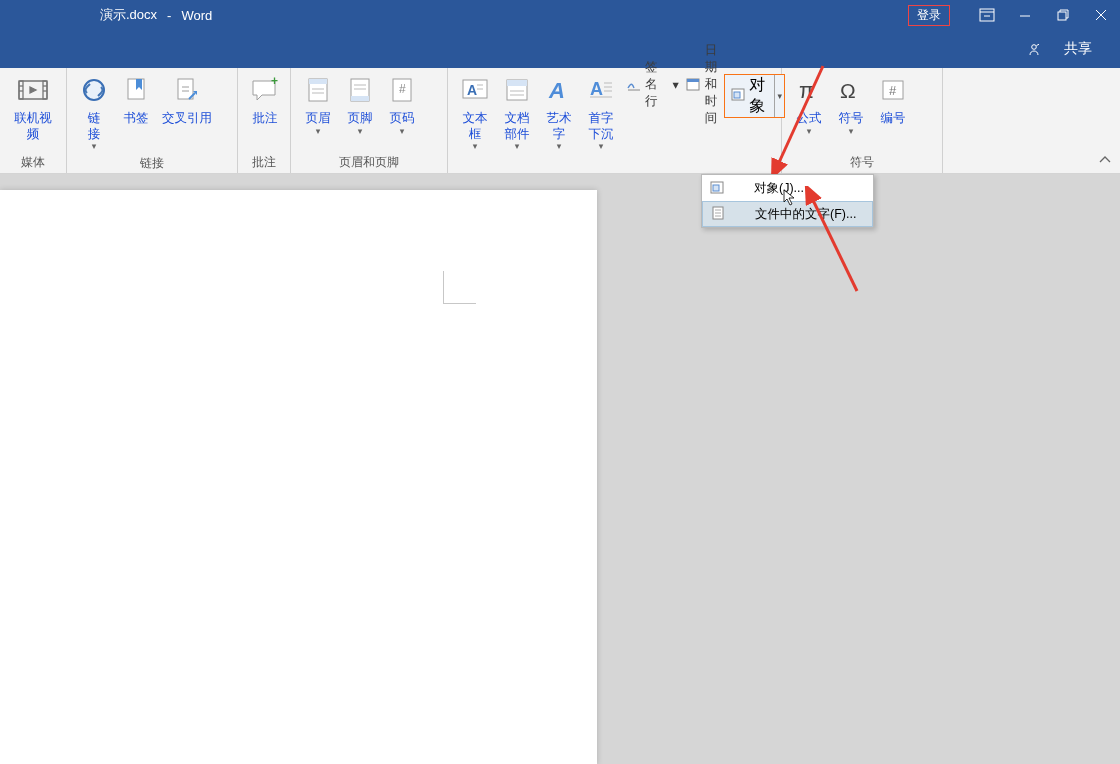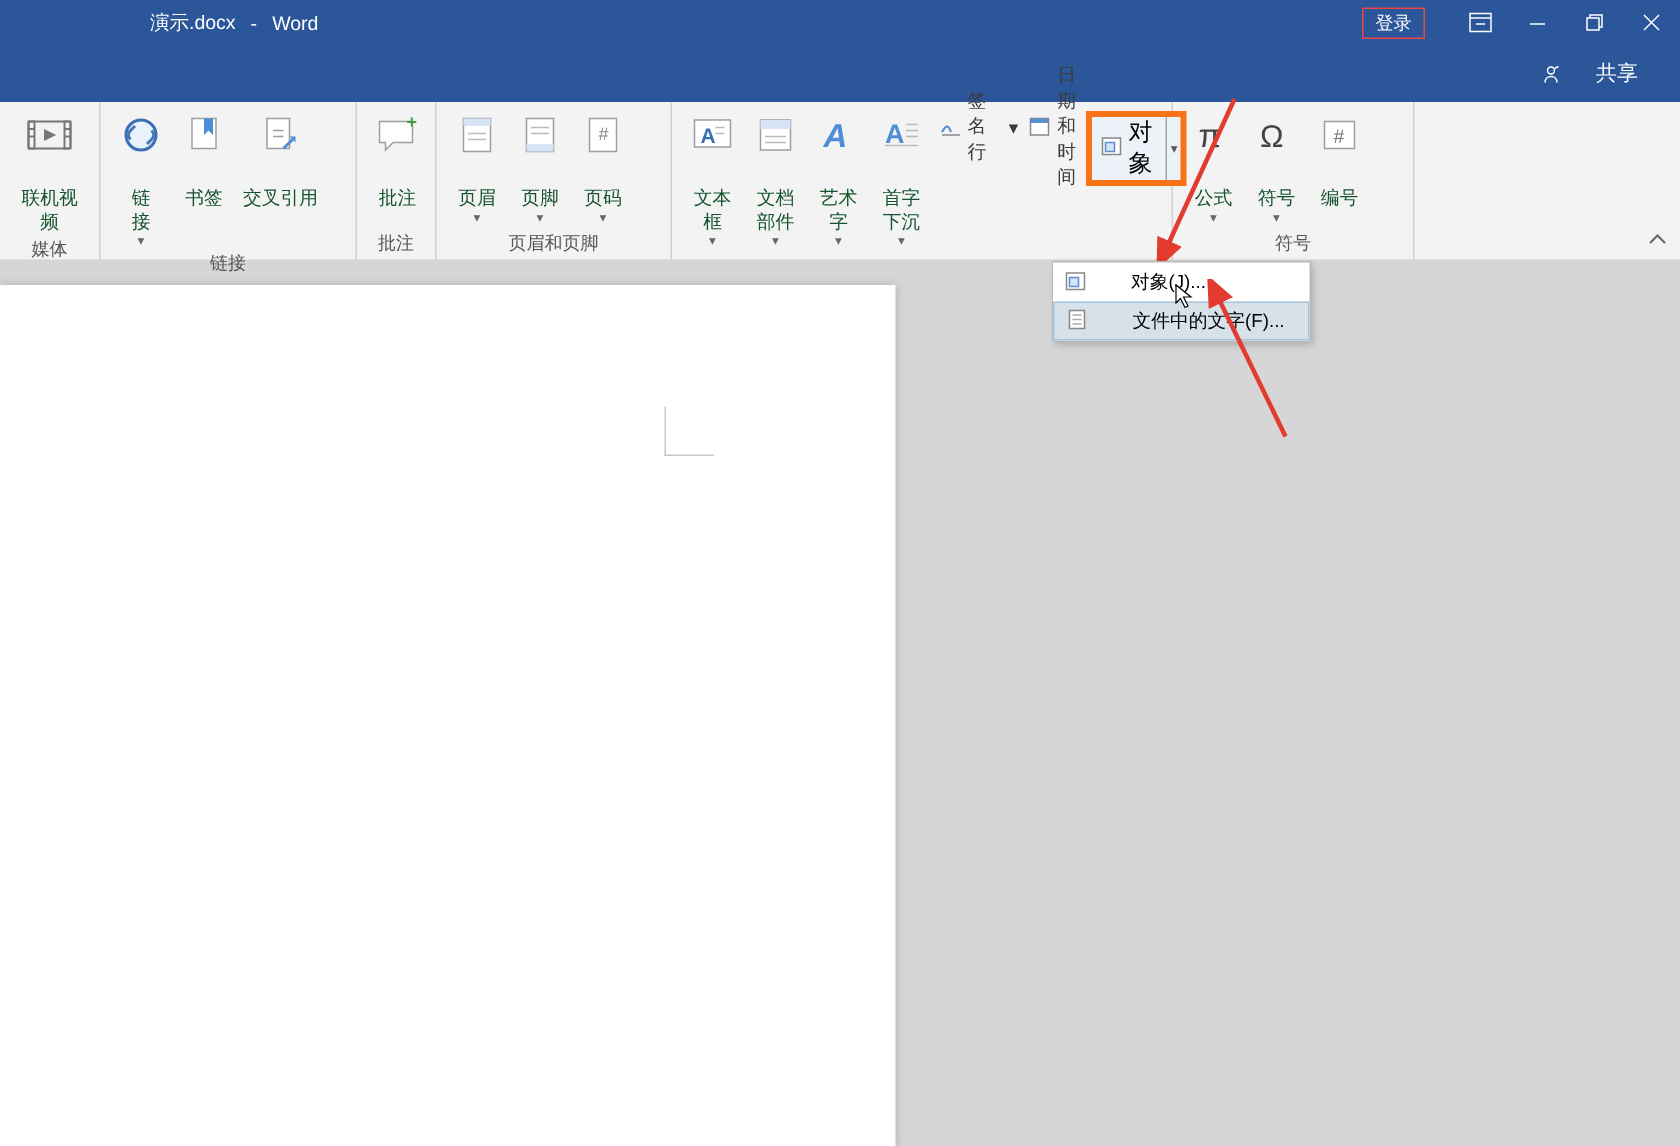--- a/index.html
+++ b/index.html
@@ -11,25 +11,25 @@
   .tbtn svg{stroke:#fff;fill:none;stroke-width:1;}
   .sharebar{height:38px;background:#2b579a;display:flex;align-items:center;justify-content:flex-end;color:#fff;font-size:14px;}
   .sharebar .share{display:flex;align-items:center;gap:22px;margin-right:28px;cursor:pointer;font-family:Liberation Serif, serif;}
 
   .ribbon{height:105px;background:#f3f3f3;border-bottom:1px solid #d4d4d4;display:flex;position:relative;}
   .group{border-right:1px solid #d0d0d0;display:flex;flex-direction:column;}
   .group .top{flex:1;display:flex;align-items:flex-start;padding:4px 6px 0 6px;}
   .group .bot{height:22px;display:flex;align-items:center;justify-content:center;font-size:12px;color:#555;border-top:0;}
   .btn{display:flex;flex-direction:column;align-items:center;justify-content:flex-start;padding:2px 5px;cursor:pointer;}
   .btn .ic{width:32px;height:32px;display:flex;align-items:center;justify-content:center;}
-  .btn .lab{font-size:12.5px;color:#14532d;text-align:center;line-height:1.25;margin-top:19px;}
+  .btn .lab{font-size:12.5px;color:#1d4ed8;text-align:center;line-height:1.25;margin-top:5px;}
   .btn .car{font-size:9px;color:#666;line-height:1;}
   .smallbtn{display:flex;align-items:center;height:20px;padding:0 3px 0 0;font-size:12.5px;color:#3b3b3b;cursor:pointer;gap:3px;}
   .smallbtn .mini-ic{width:16px;height:16px;display:flex;align-items:center;justify-content:center;}
-  .obj-wrap{display:flex;border:4px solid #f97316;background:#edf2f8;}
+  .obj-wrap{display:flex;border:1px solid #f97316;background:#edf2f8;}
   .obj-wrap .main{display:flex;align-items:center;gap:4px;padding:0 6px;border-right:1px solid #a5a5a5;}
   .obj-wrap .dd{width:12px;display:flex;align-items:center;justify-content:center;font-size:9px;color:#555;}
   .collapse-caret{position:absolute;right:8px;bottom:6px;font-size:12px;color:#666;cursor:pointer;}
 
   .workspace{position:relative;height:591px;}
   .page{position:absolute;left:0;top:16px;width:597px;height:575px;background:#fff;box-shadow:0 0 6px rgba(0,0,0,.18);}
   .page-inner{position:absolute;left:443px;top:81px;width:32px;height:32px;border-left:1px solid #c7c7c7;border-bottom:1px solid #c7c7c7;}
   .dropdown{position:absolute;left:701px;top:0;width:171px;background:#fff;border:1px solid #b9b9b9;box-shadow:2px 2px 5px rgba(0,0,0,.2);font-size:12.5px;}
   .dropdown .mi{display:flex;align-items:center;height:26px;gap:28px;padding-left:8px;cursor:pointer;}
   .dropdown .mi.hov{background:#d6e1e9;border:1px solid #a7c5dd;height:24px;}

